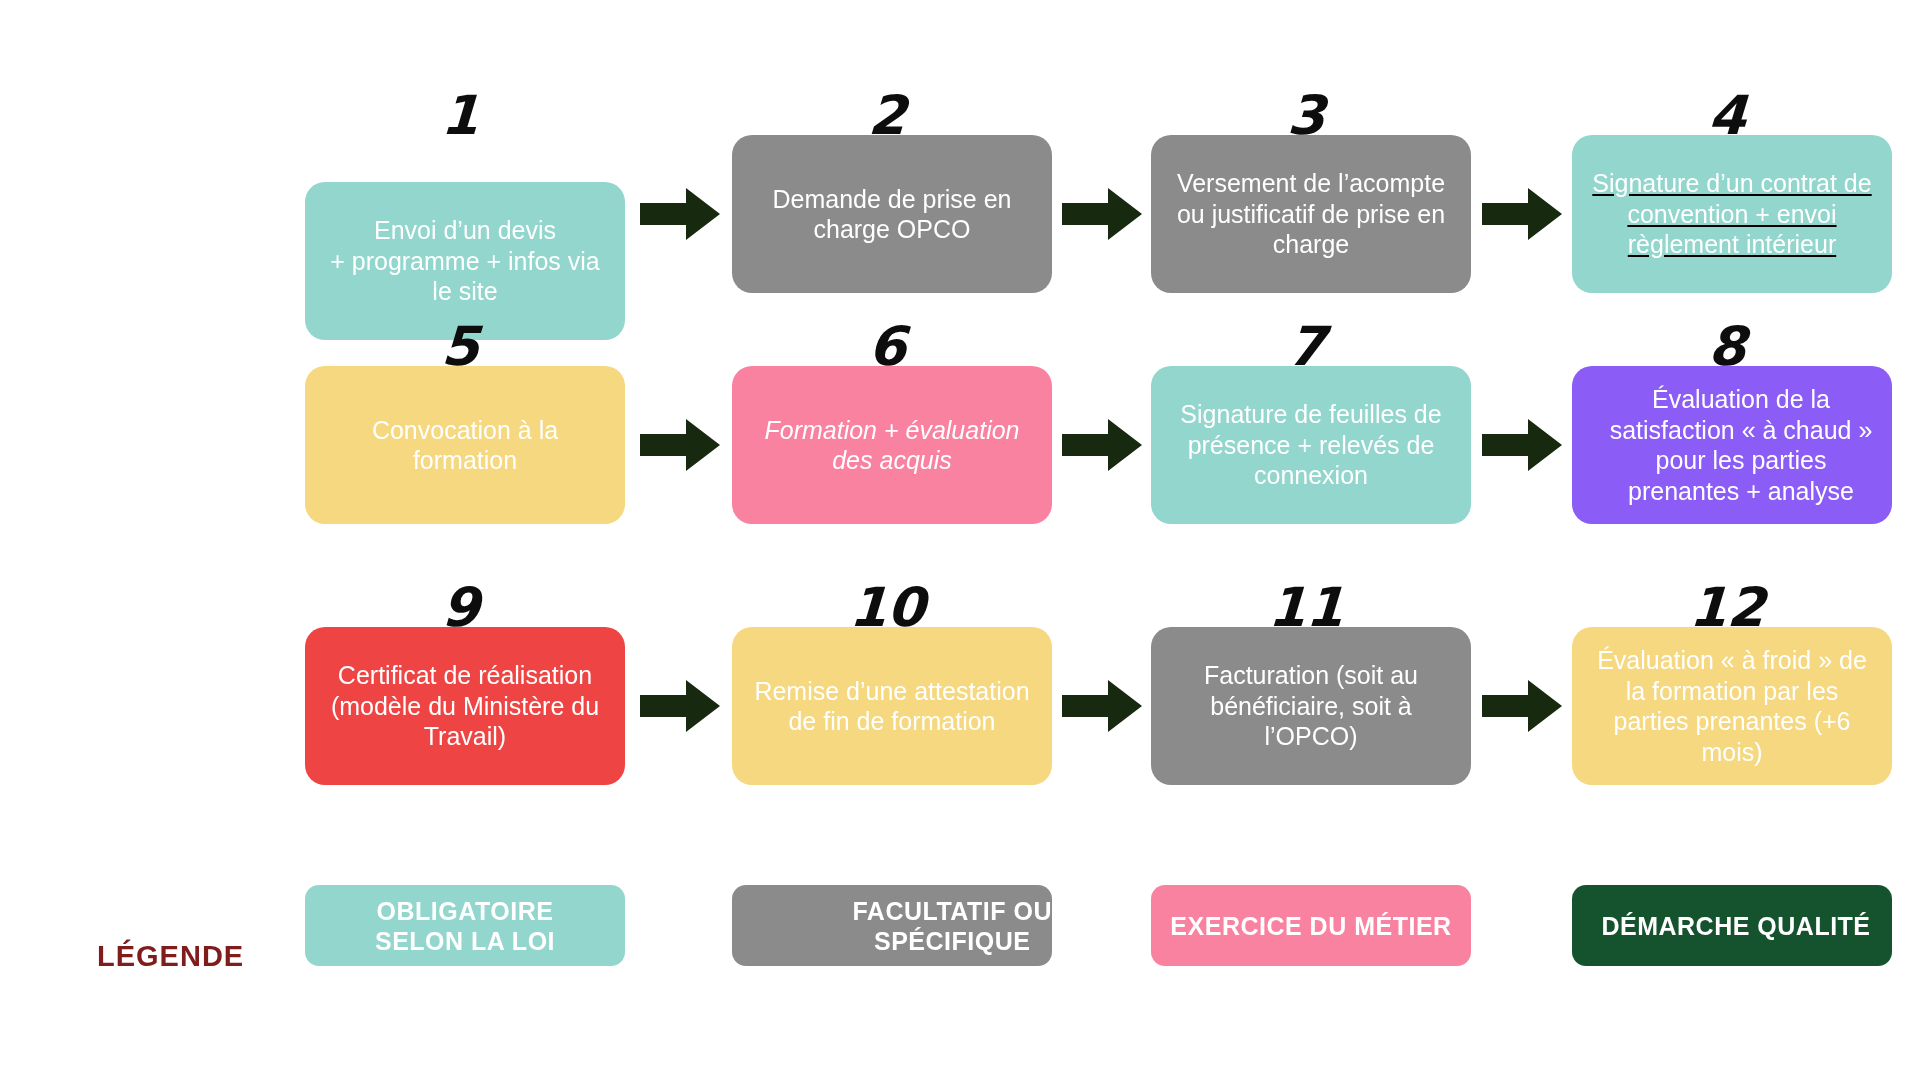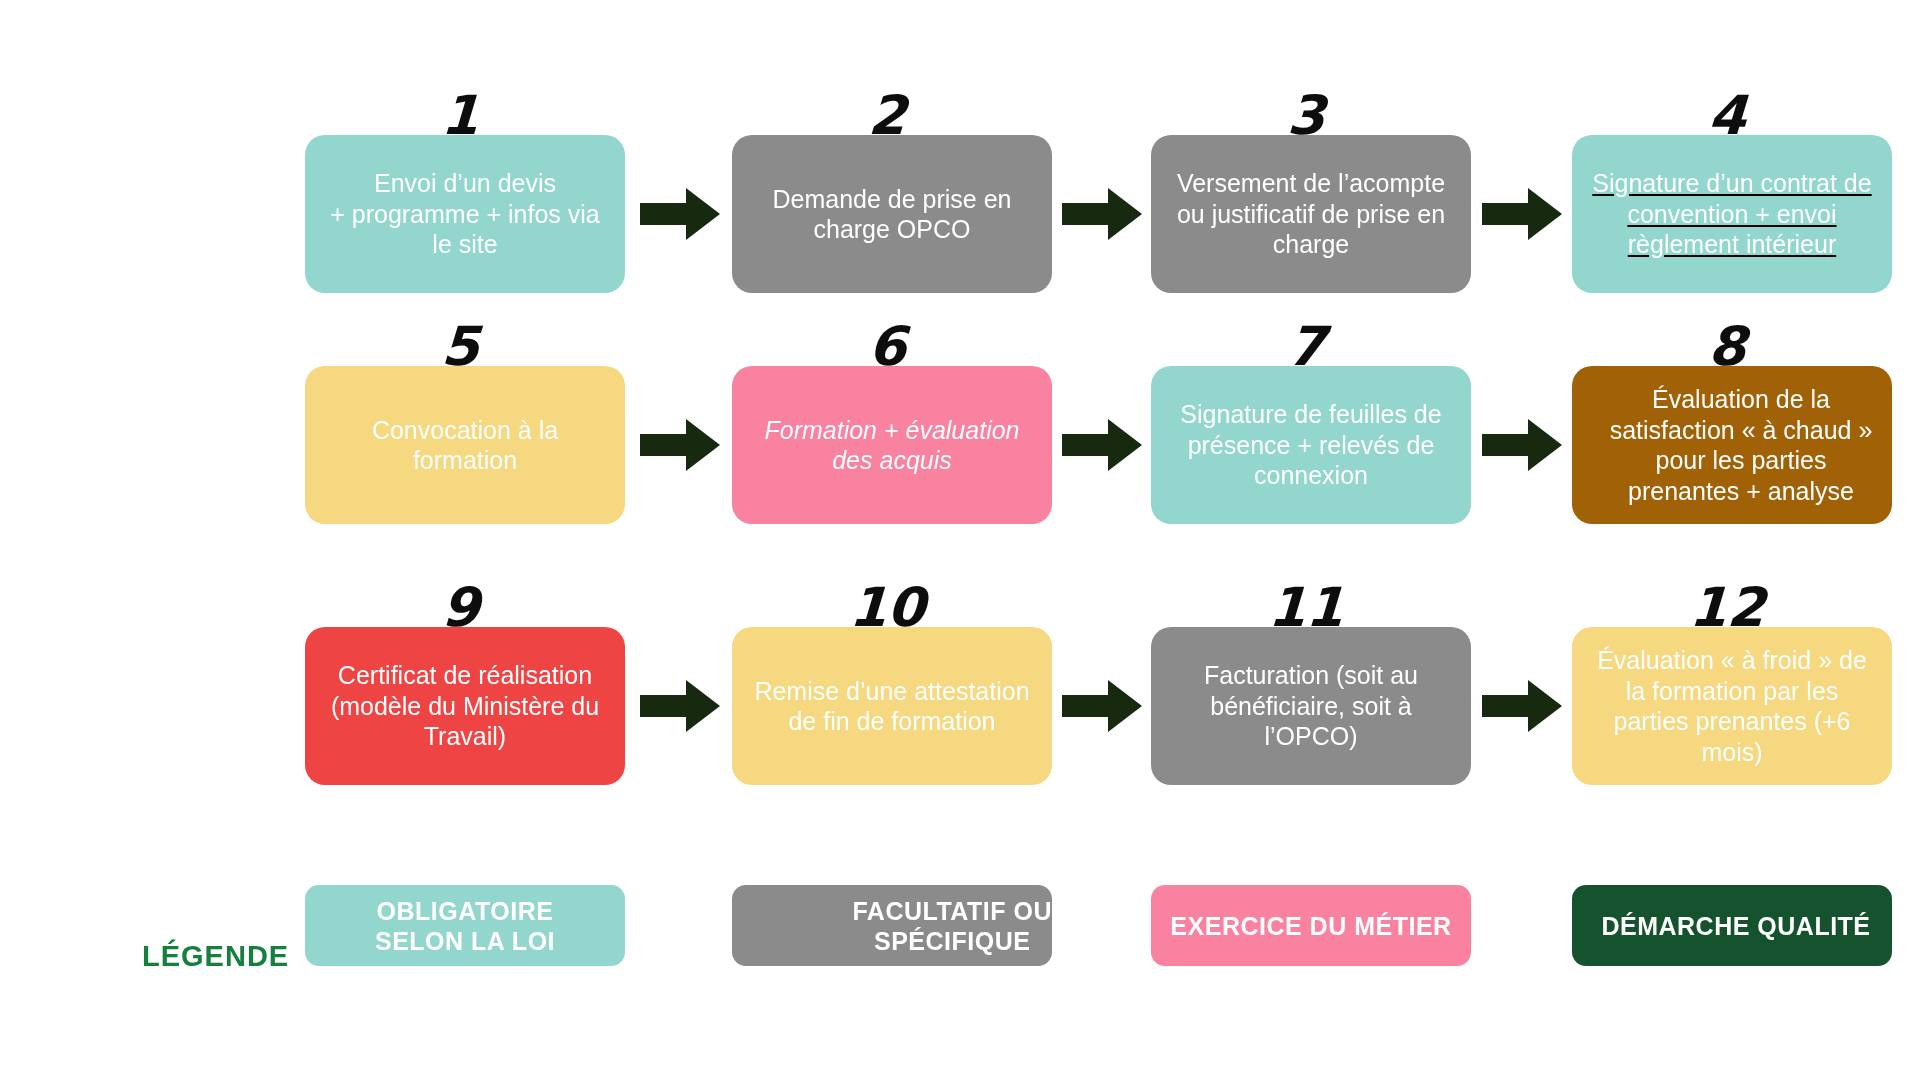--- a/index.html
+++ b/index.html
@@ -54,22 +54,21 @@
     width: 80px;
     height: 56px;
   }
   .legend-label {
     position: absolute;
     left: 97px;
     top: 940px;
     font-size: 29px;
     font-weight: 900;
     letter-spacing: 1px;
-    color: #15803d;
-    margin-left: 45px;
+    color: #7f1d1d;
   }
   .legend-box {
     position: absolute;
     top: 885px;
     width: 320px;
     height: 81px;
     border-radius: 14px;
     display: flex;
     align-items: center;
     justify-content: center;
@@ -90,21 +89,21 @@
   .ar1 { top: 186px; } .ar2 { top: 417px; } .ar3 { top: 678px; }
   .ag1 { left: 640px; } .ag2 { left: 1062px; } .ag3 { left: 1482px; }
 </style>
 </head>
 <body style="background-color: rgb(255, 255, 255);">
 
 <div class="canvas">
 
   <div class="step c1 r1">
     <div class="step-num" style="color: rgb(13, 13, 13);">1</div>
-    <div class="step-box" style="background-color: rgb(146, 214, 205);">
+    <div class="step-box" style="background-color: rgb(146, 214, 205); margin-top: 47px;">
       <div class="step-label">Envoi d’un devis
 + programme + infos via
 le site</div>
     </div>
   </div>
   <div class="step c2 r1">
     <div class="step-num" style="color: rgb(13, 13, 13);">2</div>
     <div class="step-box" style="background-color: rgb(139, 139, 139);">
       <div class="step-label">Demande de prise en
 charge OPCO</div>
@@ -144,21 +143,21 @@
   <div class="step c3 r2">
     <div class="step-num" style="color: rgb(13, 13, 13);">7</div>
     <div class="step-box" style="background-color: rgb(146, 214, 205);">
       <div class="step-label">Signature de feuilles de
 présence + relevés de
 connexion</div>
     </div>
   </div>
   <div class="step c4 r2">
     <div class="step-num" style="color: rgb(13, 13, 13);">8</div>
-    <div class="step-box" style="background-color: #a16207; padding-left: 28px;">
+    <div class="step-box" style="background-color: #8b5cf6; padding-left: 28px;">
       <div class="step-label">Évaluation de la
 satisfaction « à chaud »
 pour les parties
 prenantes + analyse</div>
     </div>
   </div>
 
   <div class="step c1 r3">
     <div class="step-num" style="color: rgb(13, 13, 13);">9</div>
     <div class="step-box" style="background-color: #ef4444;">

